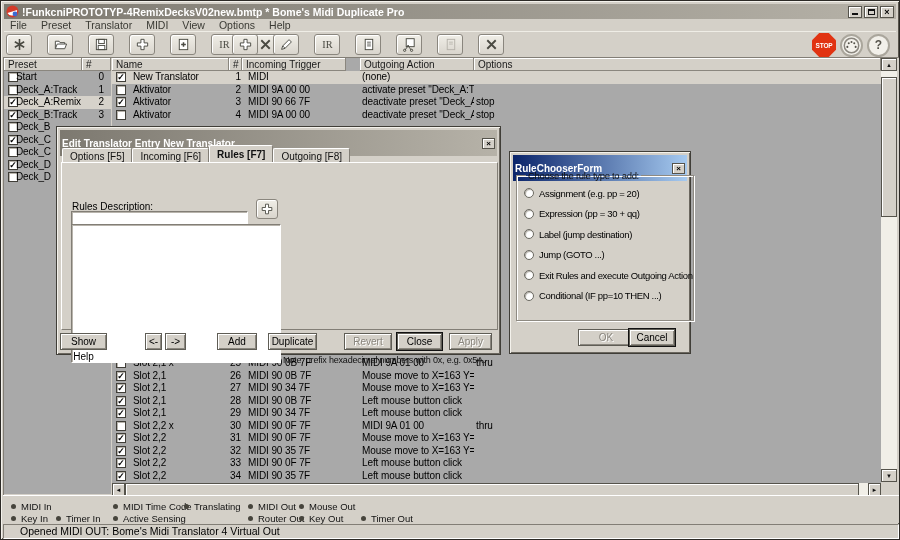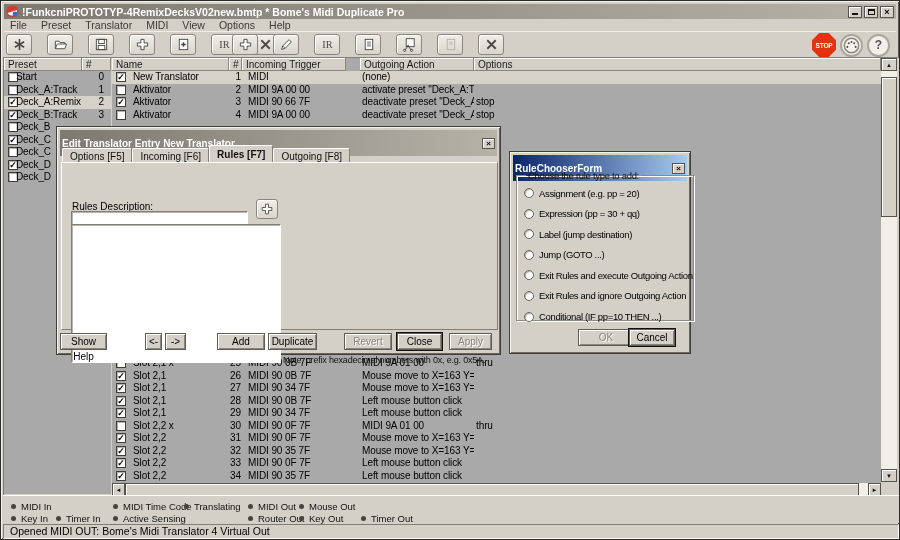--- a/index.html
+++ b/index.html
@@ -72,21 +72,21 @@
   .hbar .left{ left:0; top:0; width:13px; height:13px; line-height:12px;}
   .hbar .right{ left:756px; top:0; width:13px; height:13px; line-height:12px;}
   .hbar .sb-thumb{ left:13px; top:0; width:734px; height:13px;}
 
   
   .status-panel{ position:absolute; left:2px; top:494px; width:896px; height:28px; border-top:1px solid #fff; background:#d4d0c8;}
   .st-item{ position:absolute; display:flex; align-items:center; white-space:nowrap;}
   .st-item .led{ width:5px; height:5px; border-radius:50%; background:#46443c; margin-right:5px;}
   .st-item span.lbl{ font-size:9.5px; color:#111;}
   .statusbar{ position:absolute; left:2px; top:523px; width:896px; height:15px; background:#d4d0c8;
-    border:1px solid; border-color:#827e76 #fff #fff #827e76; line-height:13px; padding-left:6px; font-size:10.5px;}
+    border:1px solid; border-color:#827e76 #fff #fff #827e76; line-height:13px; padding-left:16px; font-size:10.5px;}
 
   
   .dialog{ position:absolute; background:#d4d0c8; border:1px solid #403e38;
     box-shadow: inset 1px 1px 0 #f4f2ec, inset -1px -1px 0 #6b675f;}
   .dlg-title{ position:absolute; left:3px; top:3px; right:3px; height:26px; display:flex; align-items:center;
     padding:0 2px; color:#fff; font-weight:bold; font-size:10px; white-space:nowrap; overflow:hidden;}
   .dlg-title.inactive{ background:linear-gradient(90deg,#7d7970,#b6b2a8);}
   .dlg-title.active{ background:linear-gradient(90deg,#0a246a,#a6caf0);}
   .dlg-title .ttext{ flex:1; }
   .dlg-close{ width:13px; height:11px; background:#d4d0c8; border:1px solid #55534b; box-shadow: inset 1px 1px 0 #fff;
@@ -535,21 +535,21 @@
         <svg viewBox="0 0 16 16">
             <path d="M6.3 2.5h3.4v3.8h3.8v3.4H9.7v3.8H6.3V9.7H2.5V6.3h3.8z" fill="#fff" stroke="#4a4a42"></path>
           </svg>
       </span>
       <div class="rules-listbox"></div>
       <div class="note">Note: prefix hexadecimal numbers with 0x, e.g. 0x5A.</div>
     </div>
     <div class="dlg-btn" style="left:3px;width:47px;">Show Help</div>
     <div class="dlg-btn" style="left:88px;width:17px;">&lt;-</div>
     <div class="dlg-btn" style="left:108px;width:21px;">-&gt;</div>
-    <div class="dlg-btn" style="left:160px;width:48px;">Add</div>
+    <div class="dlg-btn" style="left:160px;width:40px;">Add</div>
     <div class="dlg-btn" style="left:211px;width:49px;">Duplicate</div>
     <div class="dlg-btn disabled" style="left:287px;width:48px;">Revert</div>
     <div class="dlg-btn default" style="left:340px;width:45px;">Close</div>
     <div class="dlg-btn disabled" style="left:392px;width:43px;">Apply</div>
   </div>
 
   <div class="dialog rule-dialog">
     <div class="dlg-title active">
       <span class="ttext">RuleChooserForm</span>
       <span class="dlg-close">×</span>
@@ -572,24 +572,20 @@
           <label class="radio-row">
             <span class="radio"></span>
             <span class="radio-lbl">Jump (GOTO ...)</span>
           </label>
           <label class="radio-row">
             <span class="radio"></span>
             <span class="radio-lbl">Exit Rules and execute Outgoing Action</span>
           </label>
           <label class="radio-row">
             <span class="radio"></span>
-            <span class="radio-lbl">Exit Rules and ignore Outgoing Action</span>
-          </label>
-          <label class="radio-row">
-            <span class="radio"></span>
             <span class="radio-lbl">Conditional (IF pp=10 THEN ...)</span>
           </label>
         </div>
     </fieldset>
     <div class="rc-btn disabled" style="left:68px;width:56px;">OK</div>
     <div class="rc-btn focused" style="left:119px;width:46px;">Cancel</div>
   </div>
 
 </div>
 

